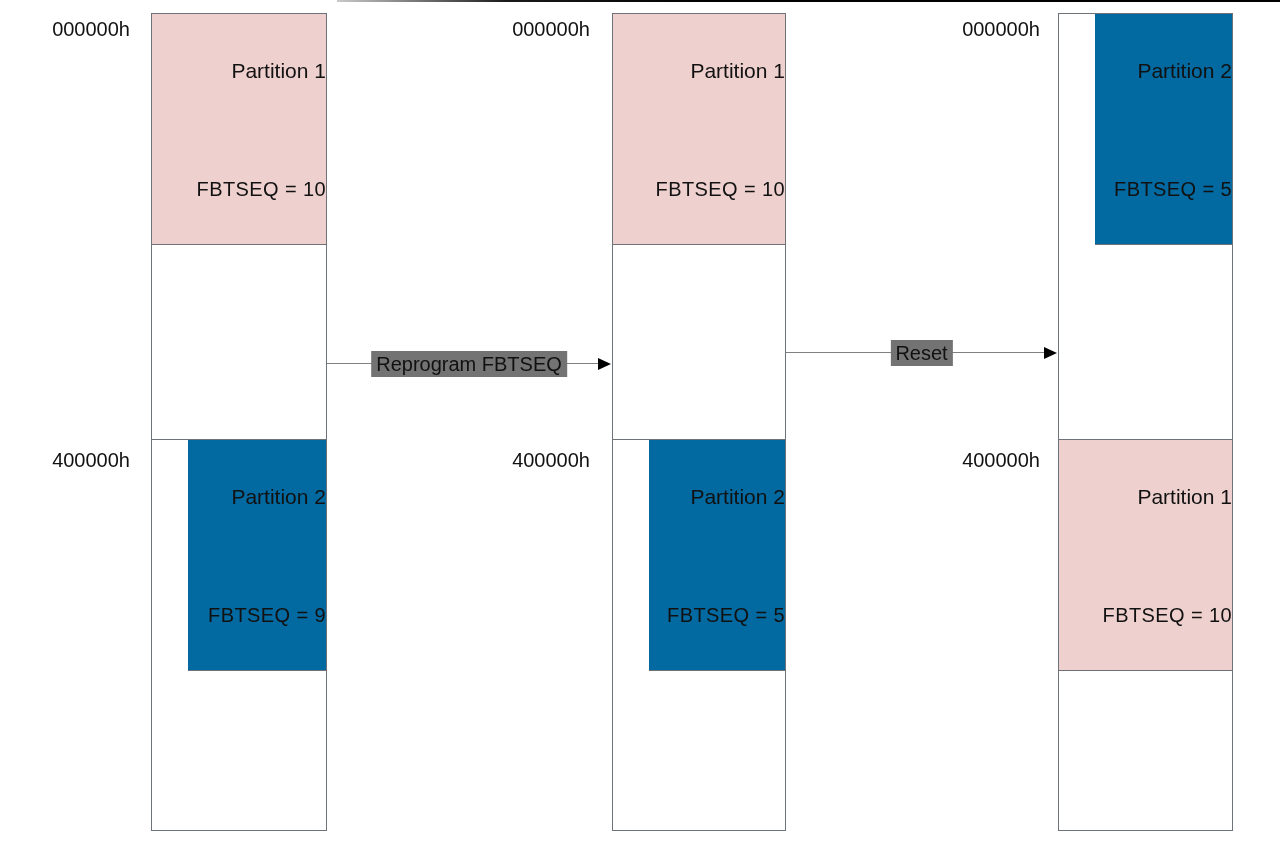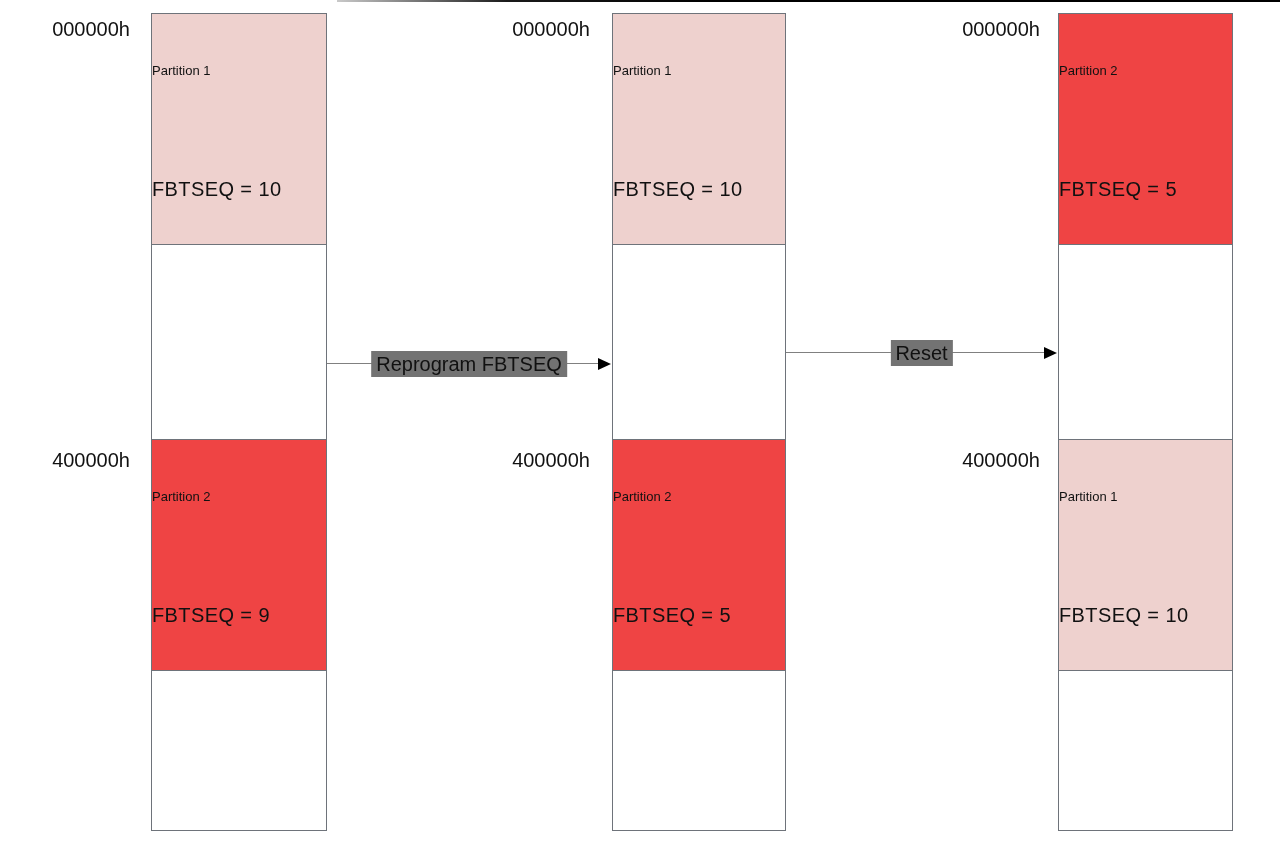--- a/index.html
+++ b/index.html
@@ -21,28 +21,28 @@
     box-sizing:border-box;
     display:flex;flex-direction:column;
     background:#ffffff;
   }
   .seg{position:relative;border-bottom:1.5px solid #6e737a;box-sizing:border-box;}
   .seg.last{border-bottom:none;flex:1;}
   .s1{height:231px;}
   .s2{height:195px;}
   .s3{height:231px;}
   [data-color="pink"]{background:#eed1ce;}
-  [data-color="blue"]{background:#ef4444;}
+  [data-color="blue"]{background:#0369a1;margin-left:36px;}
   .pname{
     position:absolute;top:45px;left:0;right:0;
-    text-align:left;font-size:13px;line-height:24px;white-space:nowrap;
+    text-align:right;font-size:21px;line-height:24px;white-space:nowrap;
   }
   .fbts{
     position:absolute;top:163px;left:0;right:0;
-    text-align:left;font-size:20px;line-height:24px;
+    text-align:right;font-size:20px;line-height:24px;
     letter-spacing:0.4px;white-space:nowrap;
   }
   .addr{
     position:absolute;width:138px;
     text-align:right;font-size:20px;line-height:24px;white-space:nowrap;
   }
   .arrow{position:absolute;height:0;}
   .arrow .shaft{
     position:absolute;left:0;right:9px;top:-1px;
     border-top:1.5px solid #808080;

